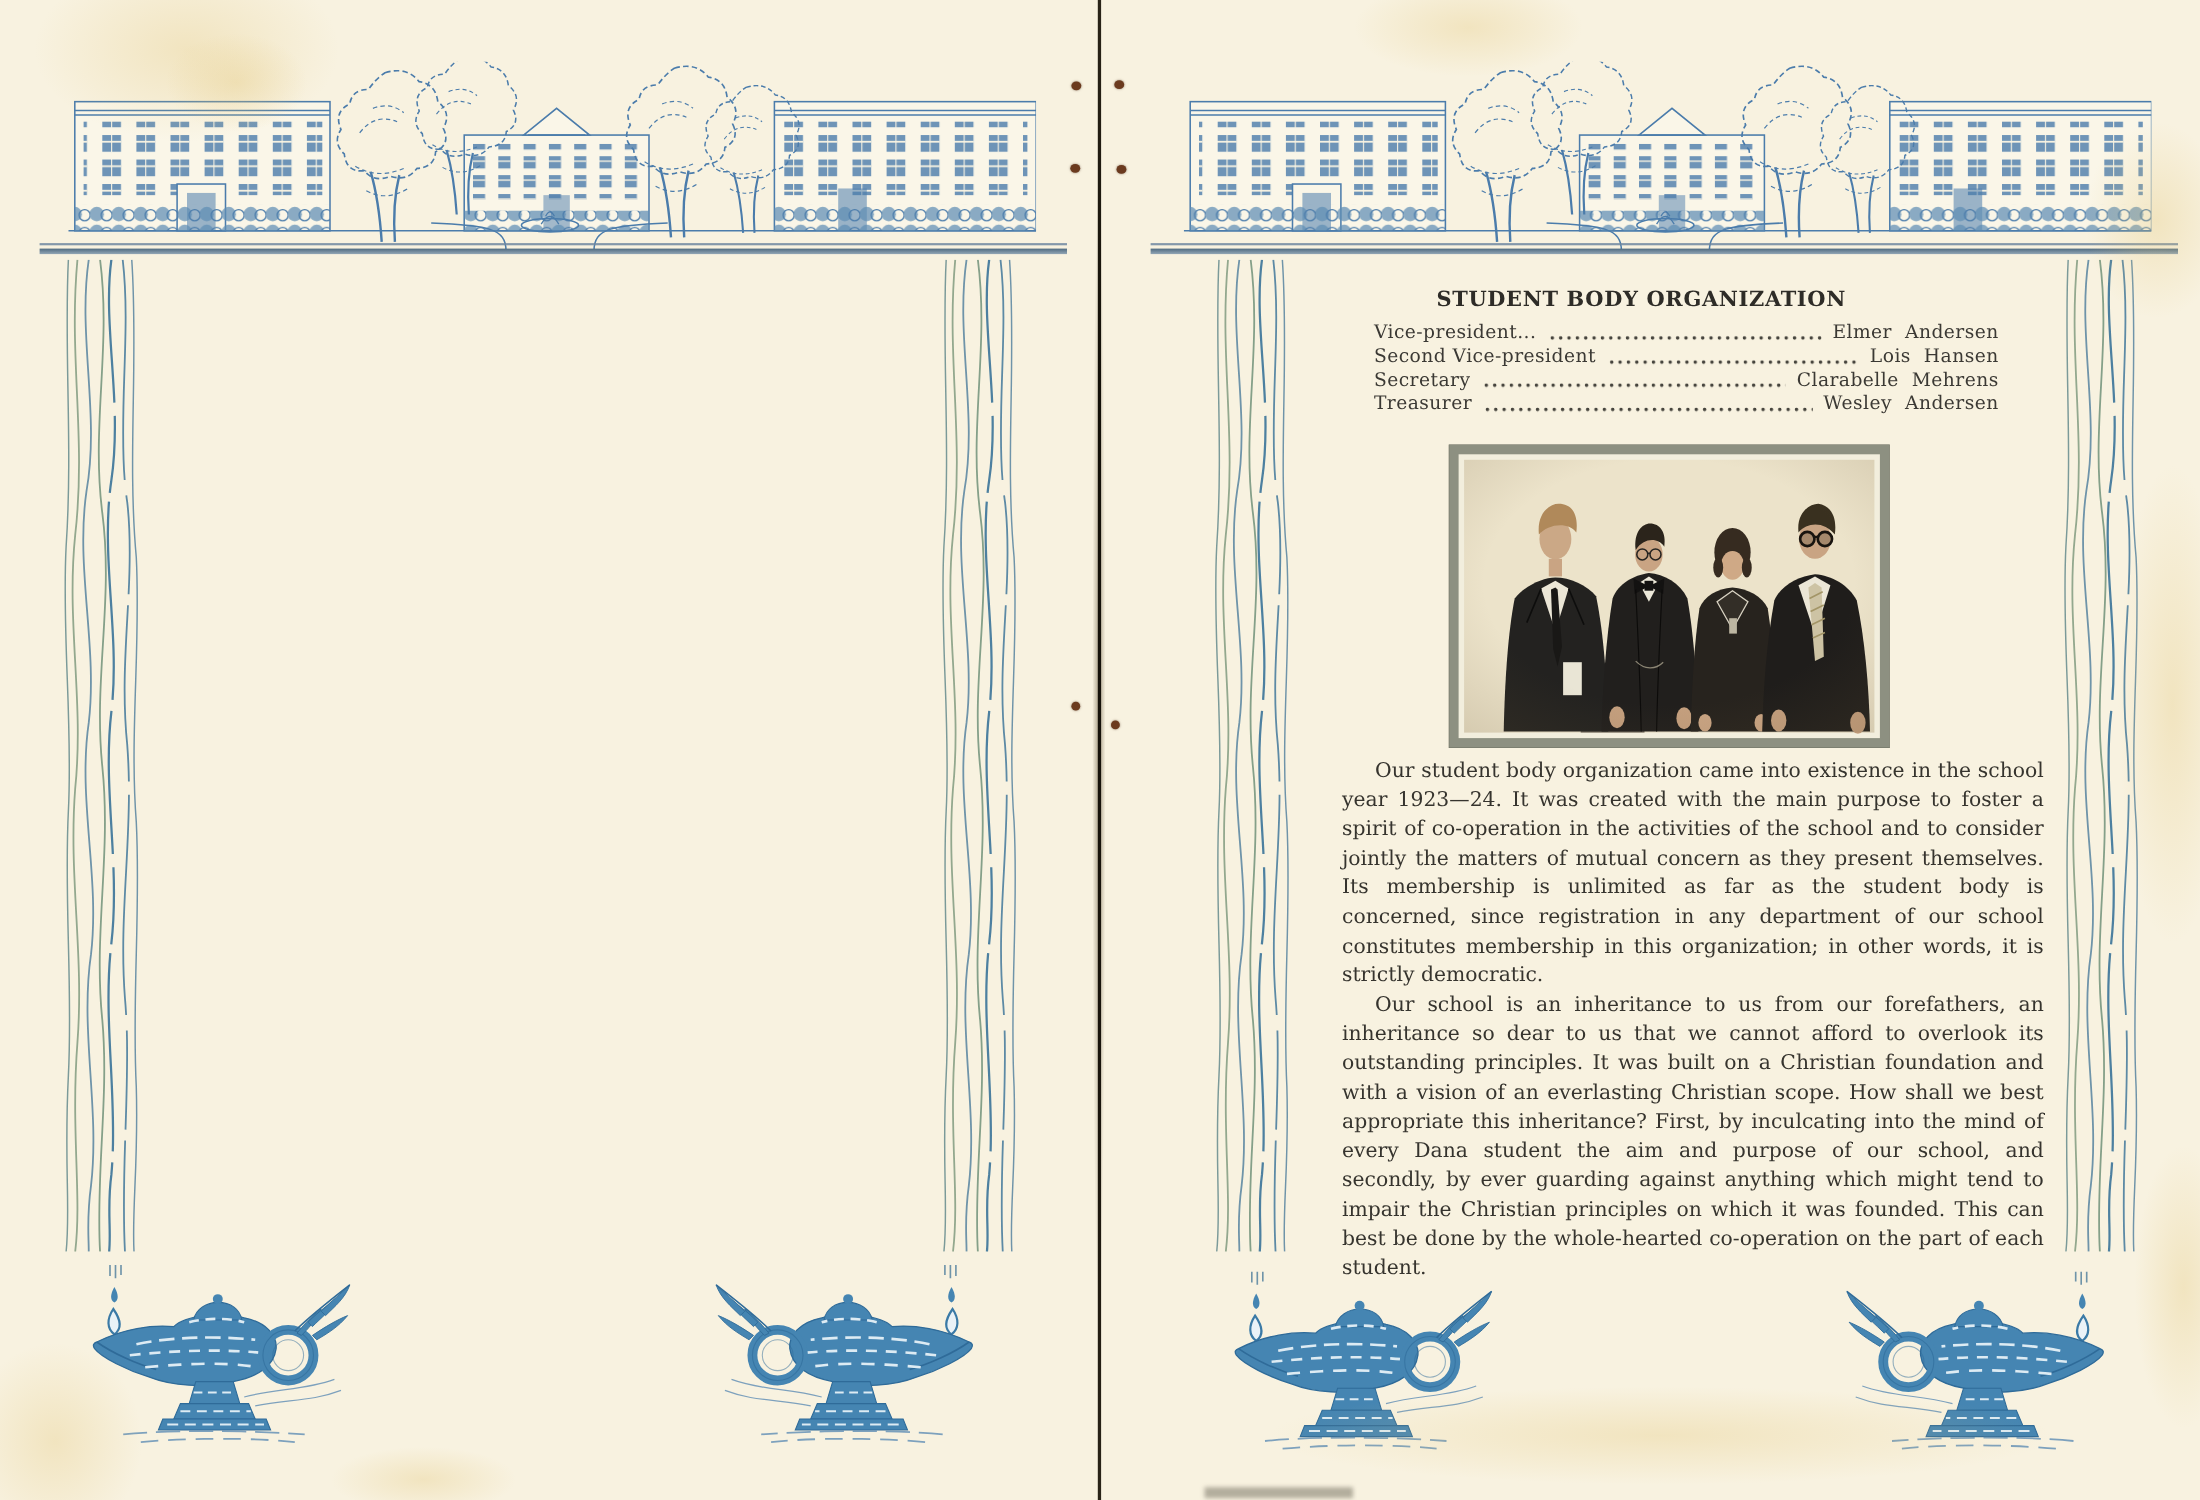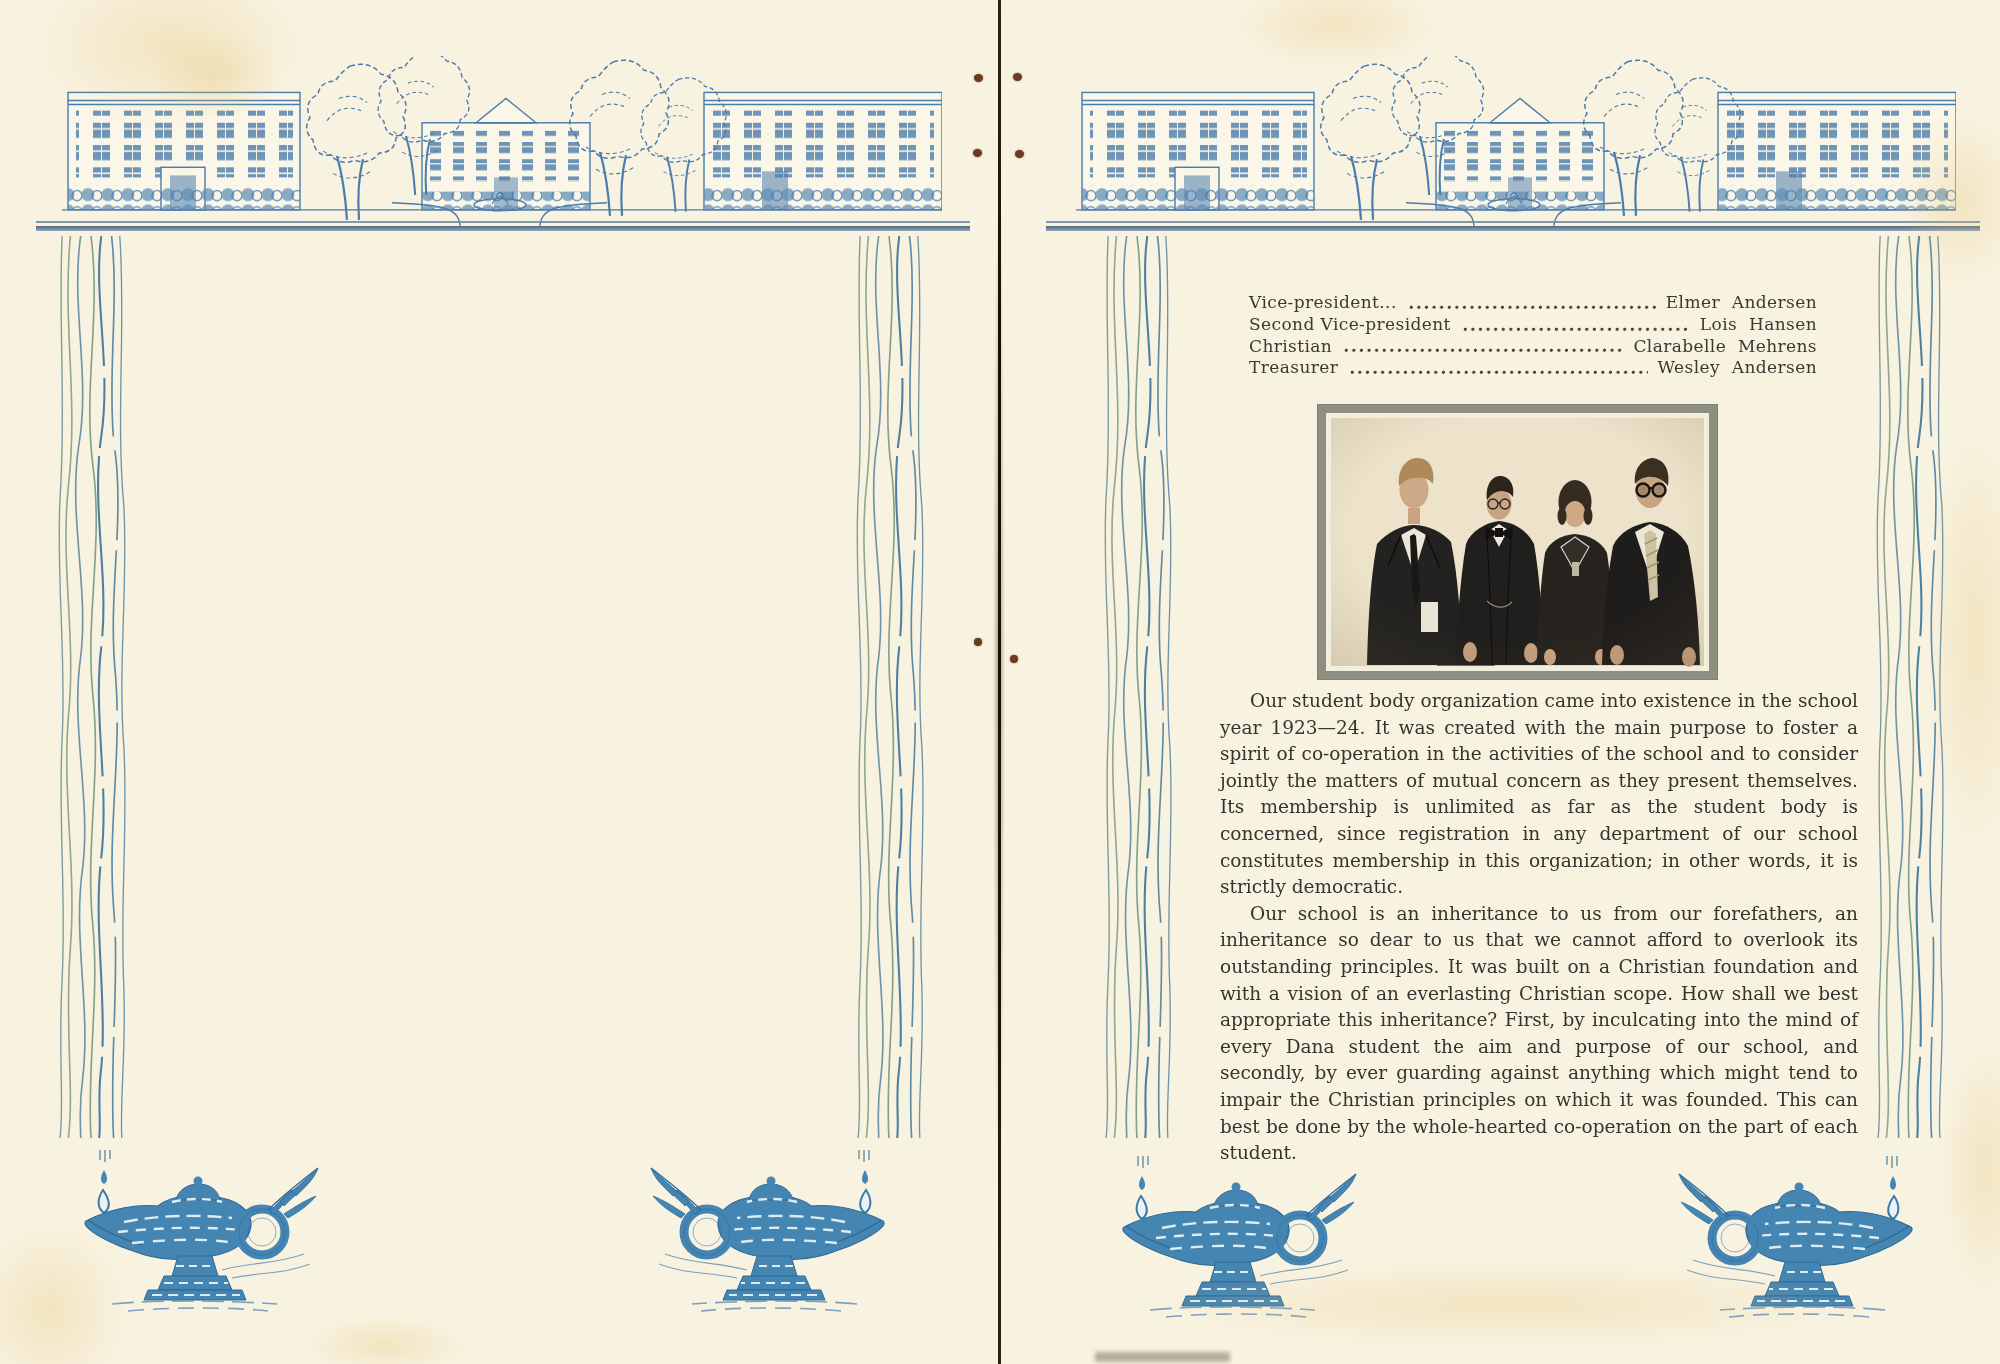--- a/index.html
+++ b/index.html
@@ -275,34 +275,35 @@
         <div class="r1"></div>
         <div class="r2"></div>
       </div>
     <svg class="vine vine-l" preserveAspectRatio="none" viewBox="0 0 70 900">
         <use href="#sym-vine"></use>
       </svg>
     <svg class="vine vine-r" preserveAspectRatio="none" viewBox="0 0 70 900">
         <use href="#sym-vine"></use>
       </svg>
 
+    <div class="content-title">STUDENT BODY ORGANIZATION</div>
 
     <div class="officers">
       <div class="off-row">
         <span class="off-role">Vice-president...</span>
         <span class="off-leader"></span>
         <span class="off-name">Elmer Andersen</span>
       </div>
       <div class="off-row">
         <span class="off-role">Second Vice-president</span>
         <span class="off-leader"></span>
         <span class="off-name">Lois Hansen</span>
       </div>
       <div class="off-row">
-        <span class="off-role">Christian</span>
+        <span class="off-role">Secretary</span>
         <span class="off-leader"></span>
         <span class="off-name">Clarabelle Mehrens</span>
       </div>
       <div class="off-row">
         <span class="off-role">Treasurer</span>
         <span class="off-leader"></span>
         <span class="off-name">Wesley Andersen</span>
       </div>
     </div>
 

